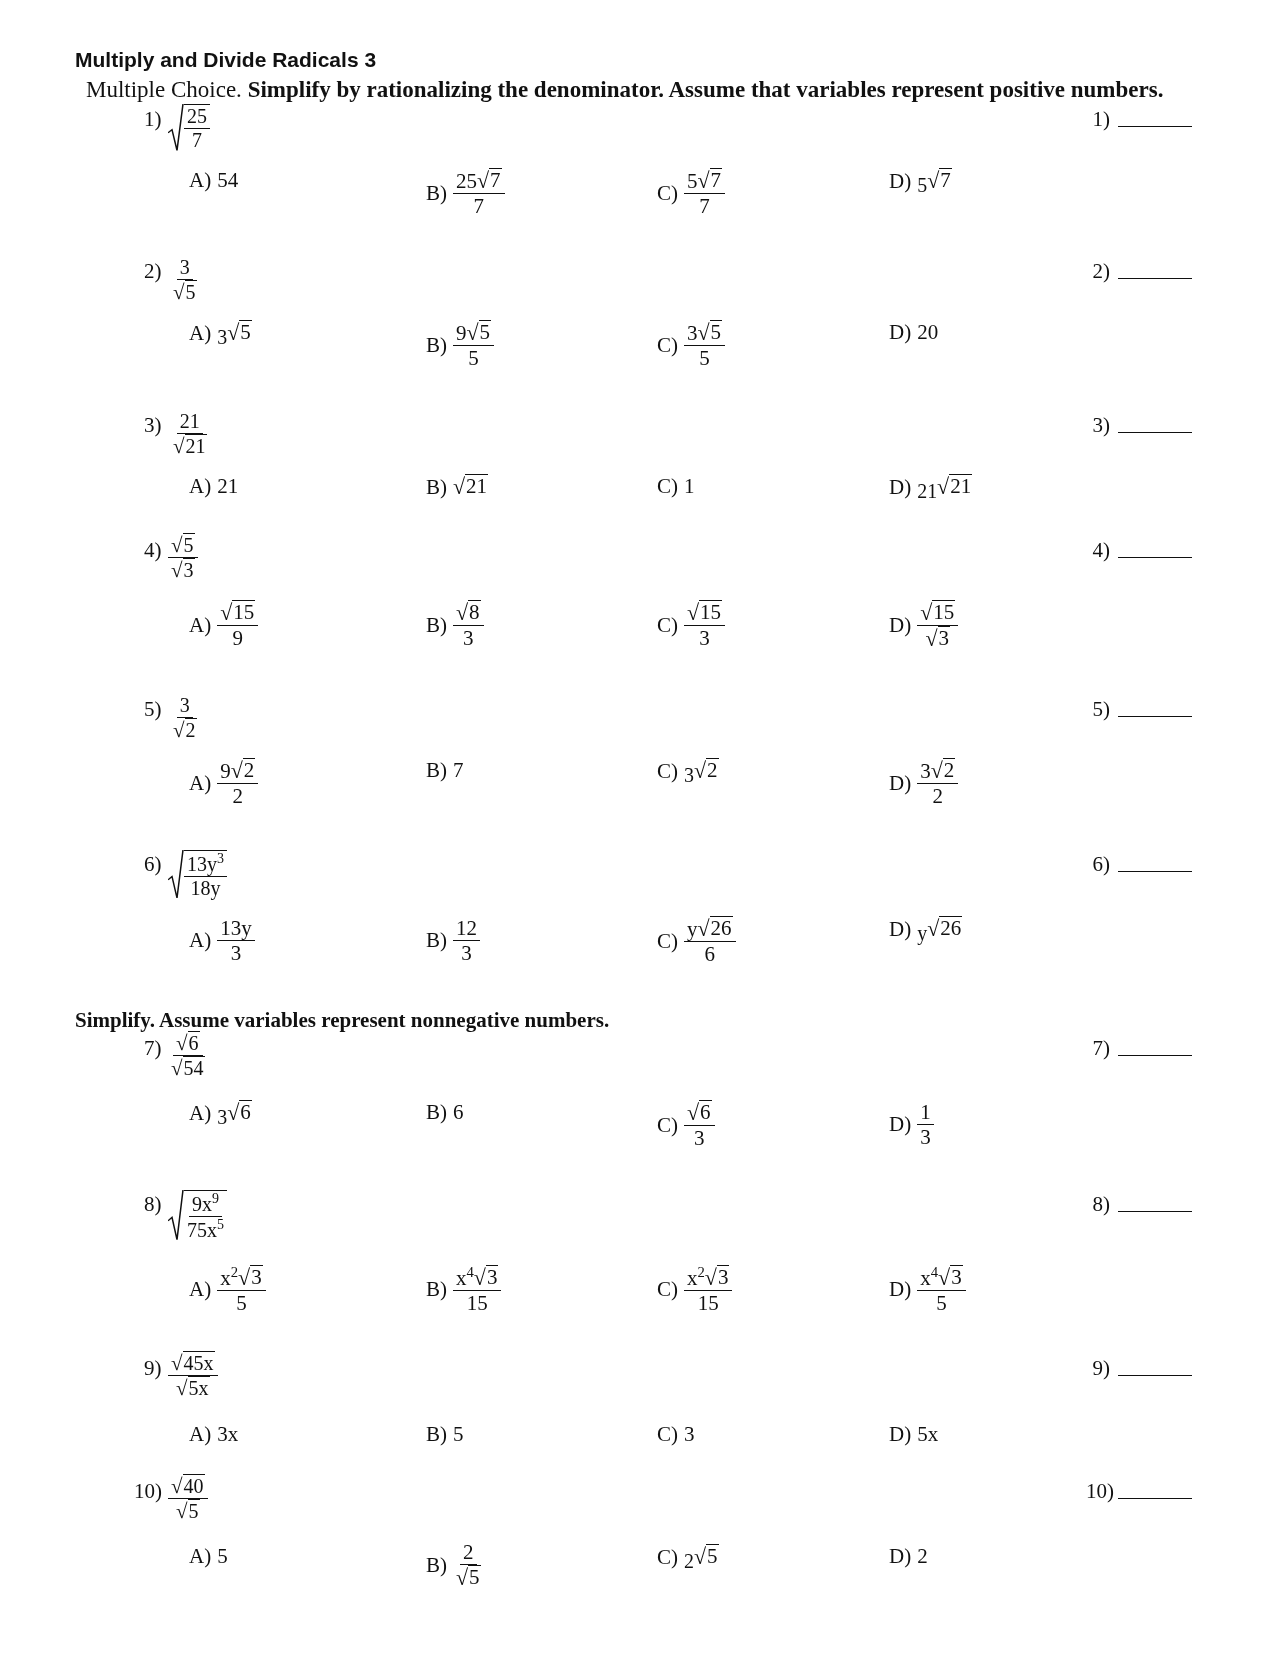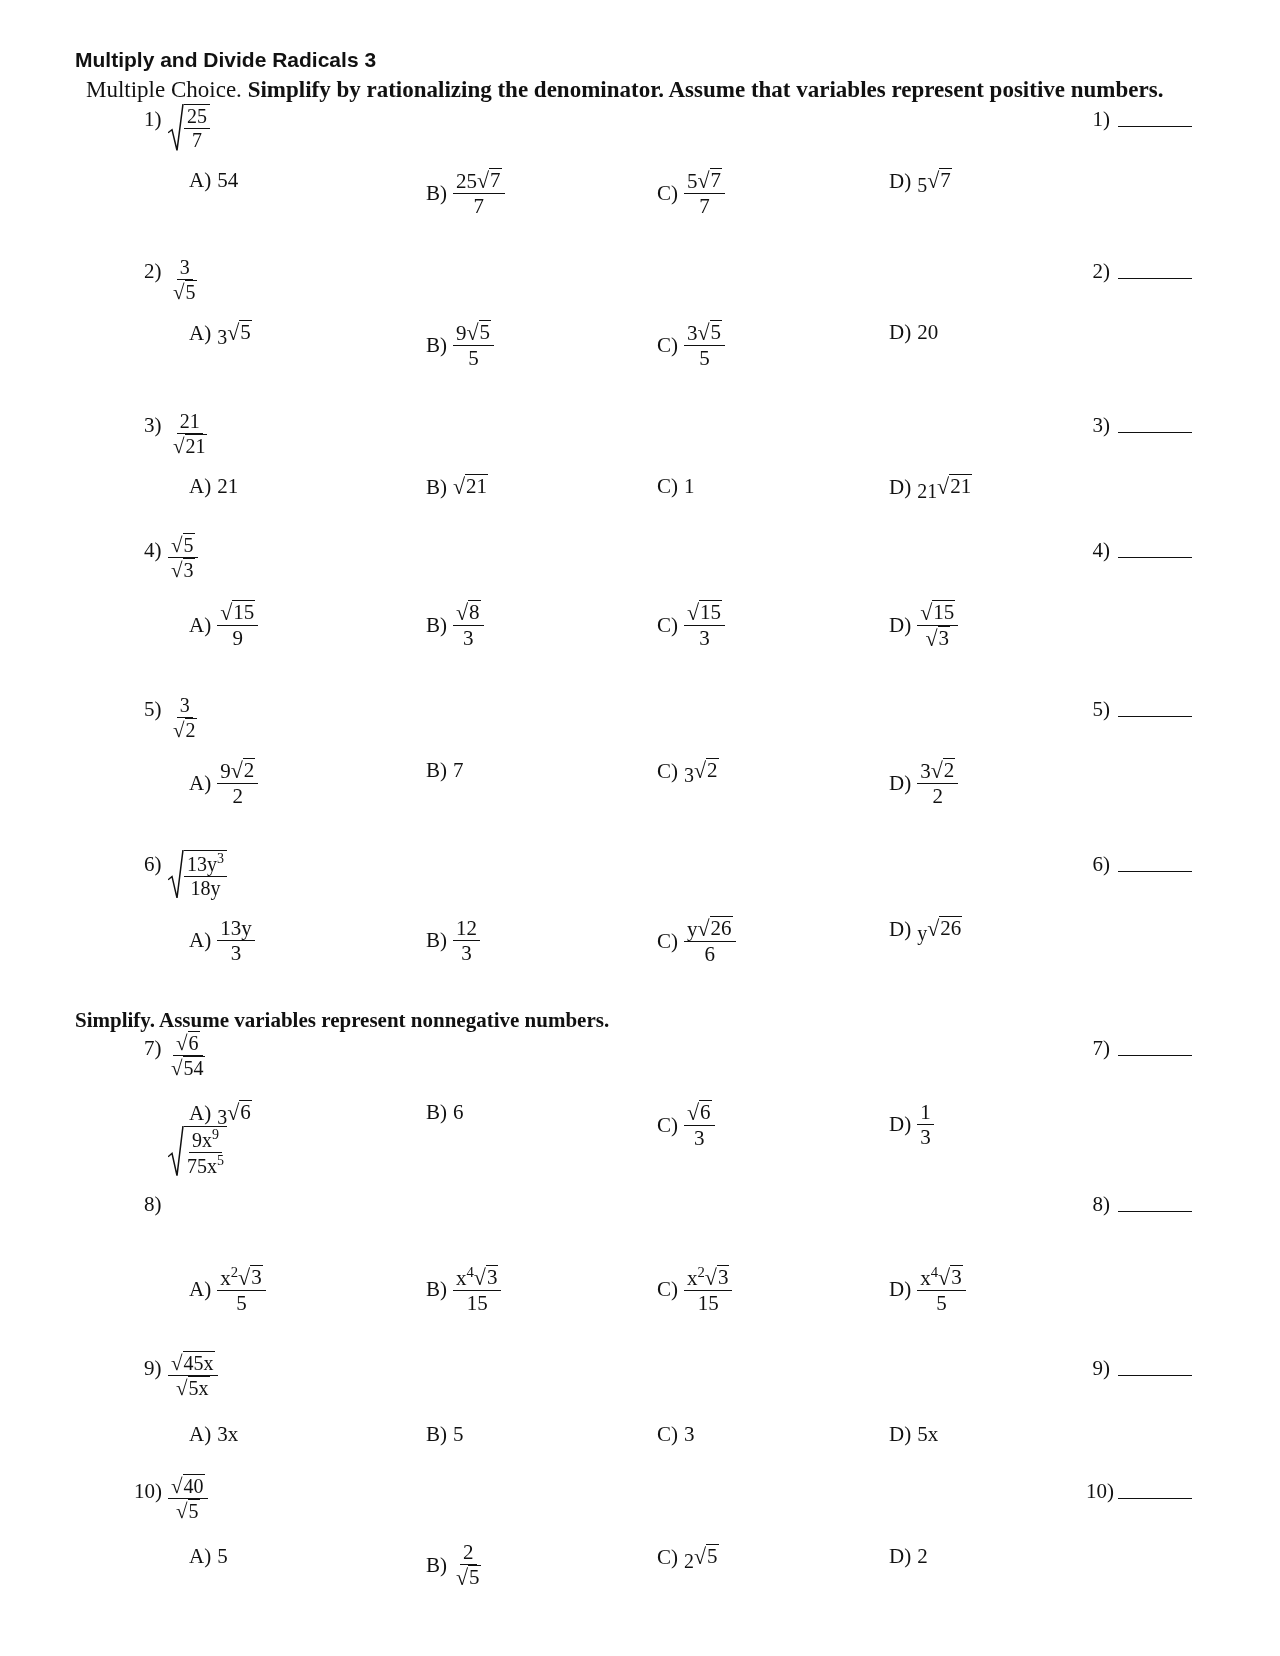--- a/index.html
+++ b/index.html
@@ -359,21 +359,21 @@
   </div>
 <div class="opt" style="left:889px;top:1100px">
     <span class="lbl">D)</span>
     <span class="frac">
       <span class="num">1</span>
       <span class="den">3</span>
     </span>
   </div>
 
 <div class="qnum" style="left:144px;top:1192px">8)</div>
-<div class="expr" style="left:168px;top:1126px">
+<div class="expr" style="left:168px;top:1190px">
   <span class="bigrad">
       <span class="hook">
         <svg viewBox="0 0 16 60" preserveAspectRatio="none">
           <polyline points="0,36 4,32 9,58 15,0" fill="none" stroke="#111" stroke-width="1.5"></polyline>
         </svg>
       </span>
   <span class="inner frac">
         <span class="num"><span>9x</span><sup>9</sup></span>
         <span class="den"><span>75x</span><sup>5</sup></span>
       </span>

